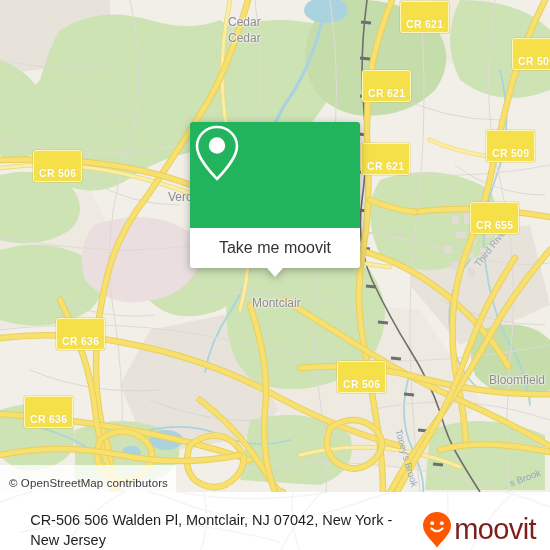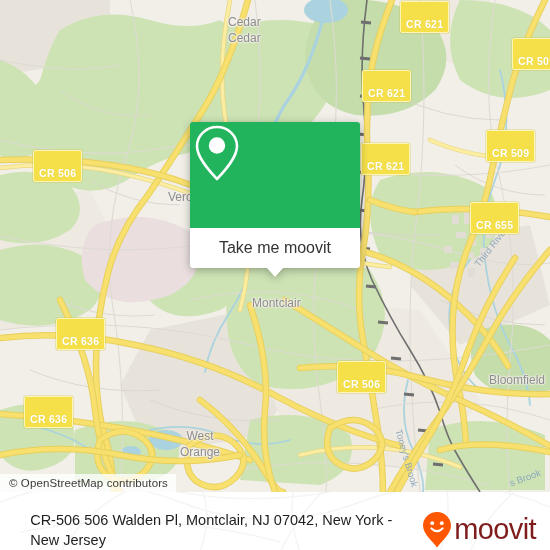--- a/index.html
+++ b/index.html
@@ -15,21 +15,21 @@
     position:absolute;left:0;top:0;width:550px;height:492px;
     background:#f2efe9;overflow:hidden;
   }
   #map svg{position:absolute;left:0;top:0;}
 
   
   #attribution{
     position:absolute;left:0;bottom:0;
     background:rgba(255,255,255,0.78);
     font-size:11.5px;color:#3a3a3a;
-    padding:3px 8px 3px 9px;
+    padding:12px 8px 3px 9px;
     letter-spacing:.1px;
     white-space:nowrap;
   }
 
   
   .shield{
     position:absolute;
     background:#f5e04a;
     border:1.5px solid #fdf6b8;
     border-radius:2px;
@@ -309,24 +309,20 @@
       </g>
     </svg>
 
     <div class="place two" style="left:228px;top:14px;">
       <div>Cedar</div>
       <div>Cedar</div>
     </div>
     <div class="place" style="left:168px;top:190px;">Vero</div>
     <div class="place" style="left:252px;top:296px;">Montclair</div>
     <div class="place" style="left:489px;top:373px;">Bloomfield</div>
-    <div class="place two" style="left:180px;top:428px;">
-      <div>West</div>
-      <div>Orange</div>
-    </div>
 
     <div class="water-label" style="left:472px;top:262px;transform:rotate(-52deg);transform-origin:left top;">Third River</div>
     <div class="water-label" style="left:404px;top:428px;transform:rotate(74deg);transform-origin:left top;">Toney's Brook</div>
     <div class="water-label" style="left:508px;top:478px;transform:rotate(-20deg);transform-origin:left top;">s Brook</div>
 
     <div class="shield" style="left:400px;top:1px;">CR 621</div>
     <div class="shield" style="left:512px;top:38px;">CR 509</div>
     <div class="shield" style="left:362px;top:70px;">CR 621</div>
     <div class="shield" style="left:486px;top:130px;">CR 509</div>
     <div class="shield" style="left:33px;top:150px;">CR 506</div>

